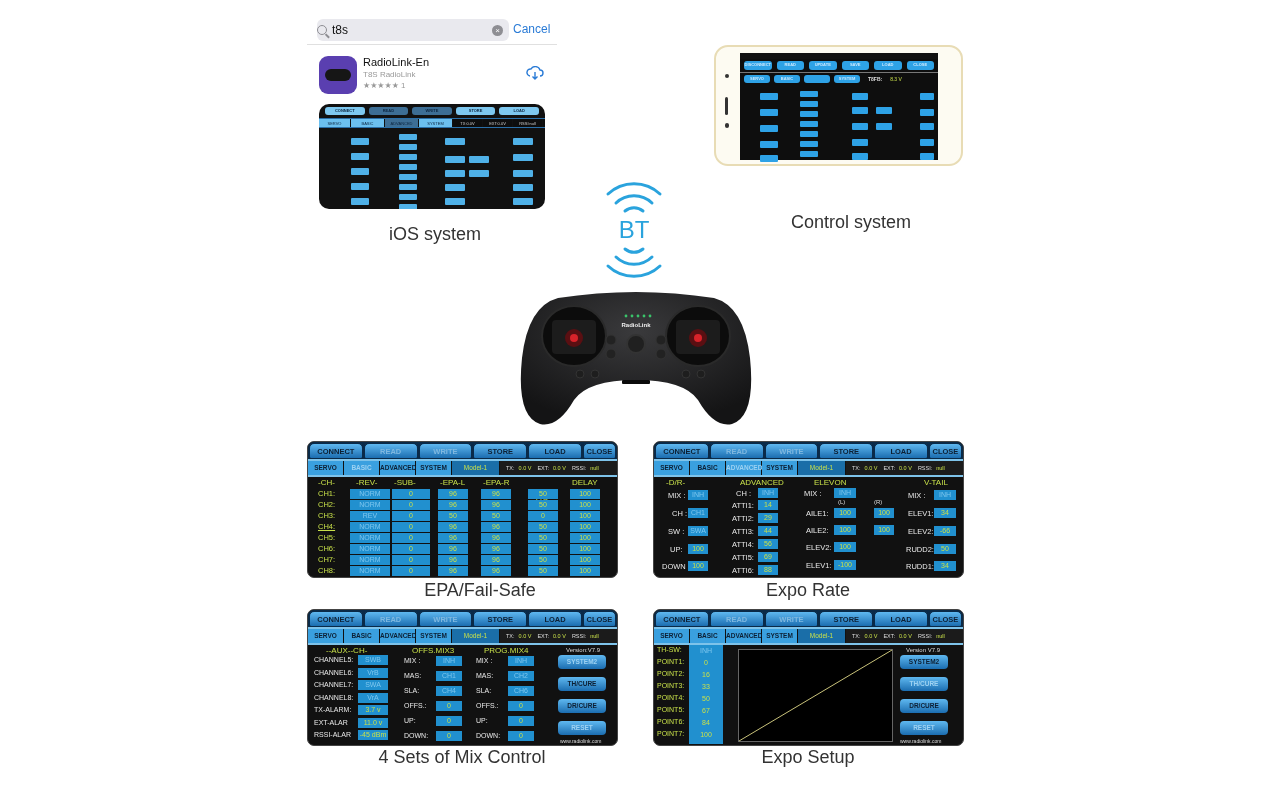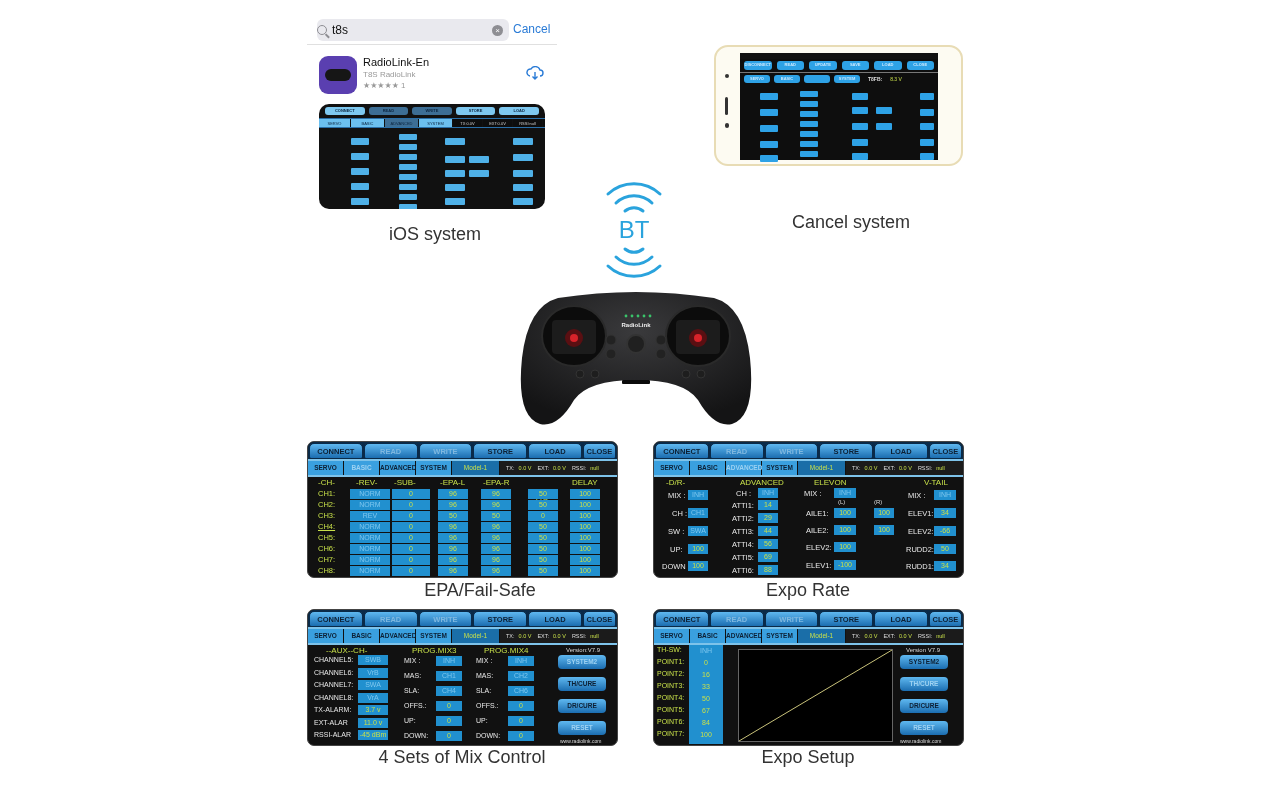--- a/index.html
+++ b/index.html
@@ -182,21 +182,21 @@
       <div class="mini-cell" style="left:112px;top:54px;width:16px;height:7px;background:#2ea2e6"></div>
       <div class="mini-cell" style="left:112px;top:68px;width:16px;height:7px;background:#2ea2e6"></div>
       <div class="mini-cell" style="left:180px;top:8px;width:14px;height:7px;background:#2ea2e6"></div>
       <div class="mini-cell" style="left:180px;top:24px;width:14px;height:7px;background:#2ea2e6"></div>
       <div class="mini-cell" style="left:180px;top:38px;width:14px;height:7px;background:#2ea2e6"></div>
       <div class="mini-cell" style="left:180px;top:54px;width:14px;height:7px;background:#2ea2e6"></div>
       <div class="mini-cell" style="left:180px;top:68px;width:14px;height:7px;background:#2ea2e6"></div>
     </div>
   </div>
 </div>
-<div class="abs caption" style="left:780px;top:212px;width:142px;">Cancel system</div>
+<div class="abs caption" style="left:780px;top:212px;width:142px;">Control system</div>
 
 <div class="abs bt">
   <svg width="60" height="108" viewBox="0 0 60 108">
     <path d="M4 18 A38 38 0 0 1 56 18" fill="none" stroke="#2aa3dd" stroke-width="3" stroke-linecap="round"></path>
     <path d="M12 27 A26 26 0 0 1 48 27" fill="none" stroke="#2aa3dd" stroke-width="3" stroke-linecap="round"></path>
     <path d="M21 35 A14 14 0 0 1 39 35" fill="none" stroke="#2aa3dd" stroke-width="3" stroke-linecap="round"></path>
     <path d="M21 73 A14 14 0 0 0 39 73" fill="none" stroke="#2aa3dd" stroke-width="3" stroke-linecap="round"></path>
     <path d="M12 81 A26 26 0 0 0 48 81" fill="none" stroke="#2aa3dd" stroke-width="3" stroke-linecap="round"></path>
     <path d="M4 90 A38 38 0 0 0 56 90" fill="none" stroke="#2aa3dd" stroke-width="3" stroke-linecap="round"></path>
   </svg>
@@ -421,21 +421,21 @@
     <div class="tab">BASIC</div>
     <div class="tab">ADVANCED</div>
     <div class="tab">SYSTEM</div>
     <div class="tab model">Model-1</div>
     <div class="status"><span>TX:</span><b>0.0 V</b></div>
     <div class="status"><span>EXT:</span><b>0.0 V</b></div>
     <div class="status"><span>RSSI:</span><b>null</b></div>
   </div>
   <div class="body" id="mix-body">
     <div class="hdr" style="left:18px;top:1px">--AUX--CH-</div>
-    <div class="hdr" style="left:104px;top:1px">PROG.MIX3</div>
+    <div class="hdr" style="left:104px;top:1px">OFFS.MIX3</div>
     <div class="hdr" style="left:176px;top:1px">PROG.MIX4</div>
     <div class="tiny" style="left:258px;top:2px;font-size:6px">Version:V7.9</div>
     <div class="sidebtn dim" style="left:250px;top:10px">SYSTEM2</div>
     <div class="sidebtn" style="left:250px;top:32px">TH/CURE</div>
     <div class="sidebtn" style="left:250px;top:54px">DR/CURE</div>
     <div class="sidebtn dim" style="left:250px;top:76px">RESET</div>
     <div class="tiny" style="left:252px;top:93px">www.radiolink.com</div>
   <div class="lbl w" style="left: 6px; top: 11px; font-size: 7px;">CHANNEL5:</div>
       <div class="cell dimc" style="left: 50px; top: 10px; width: 30px;">SWB</div>
       <div class="lbl w" style="left: 6px; top: 23.5px; font-size: 7px;">CHANNEL6:</div>

